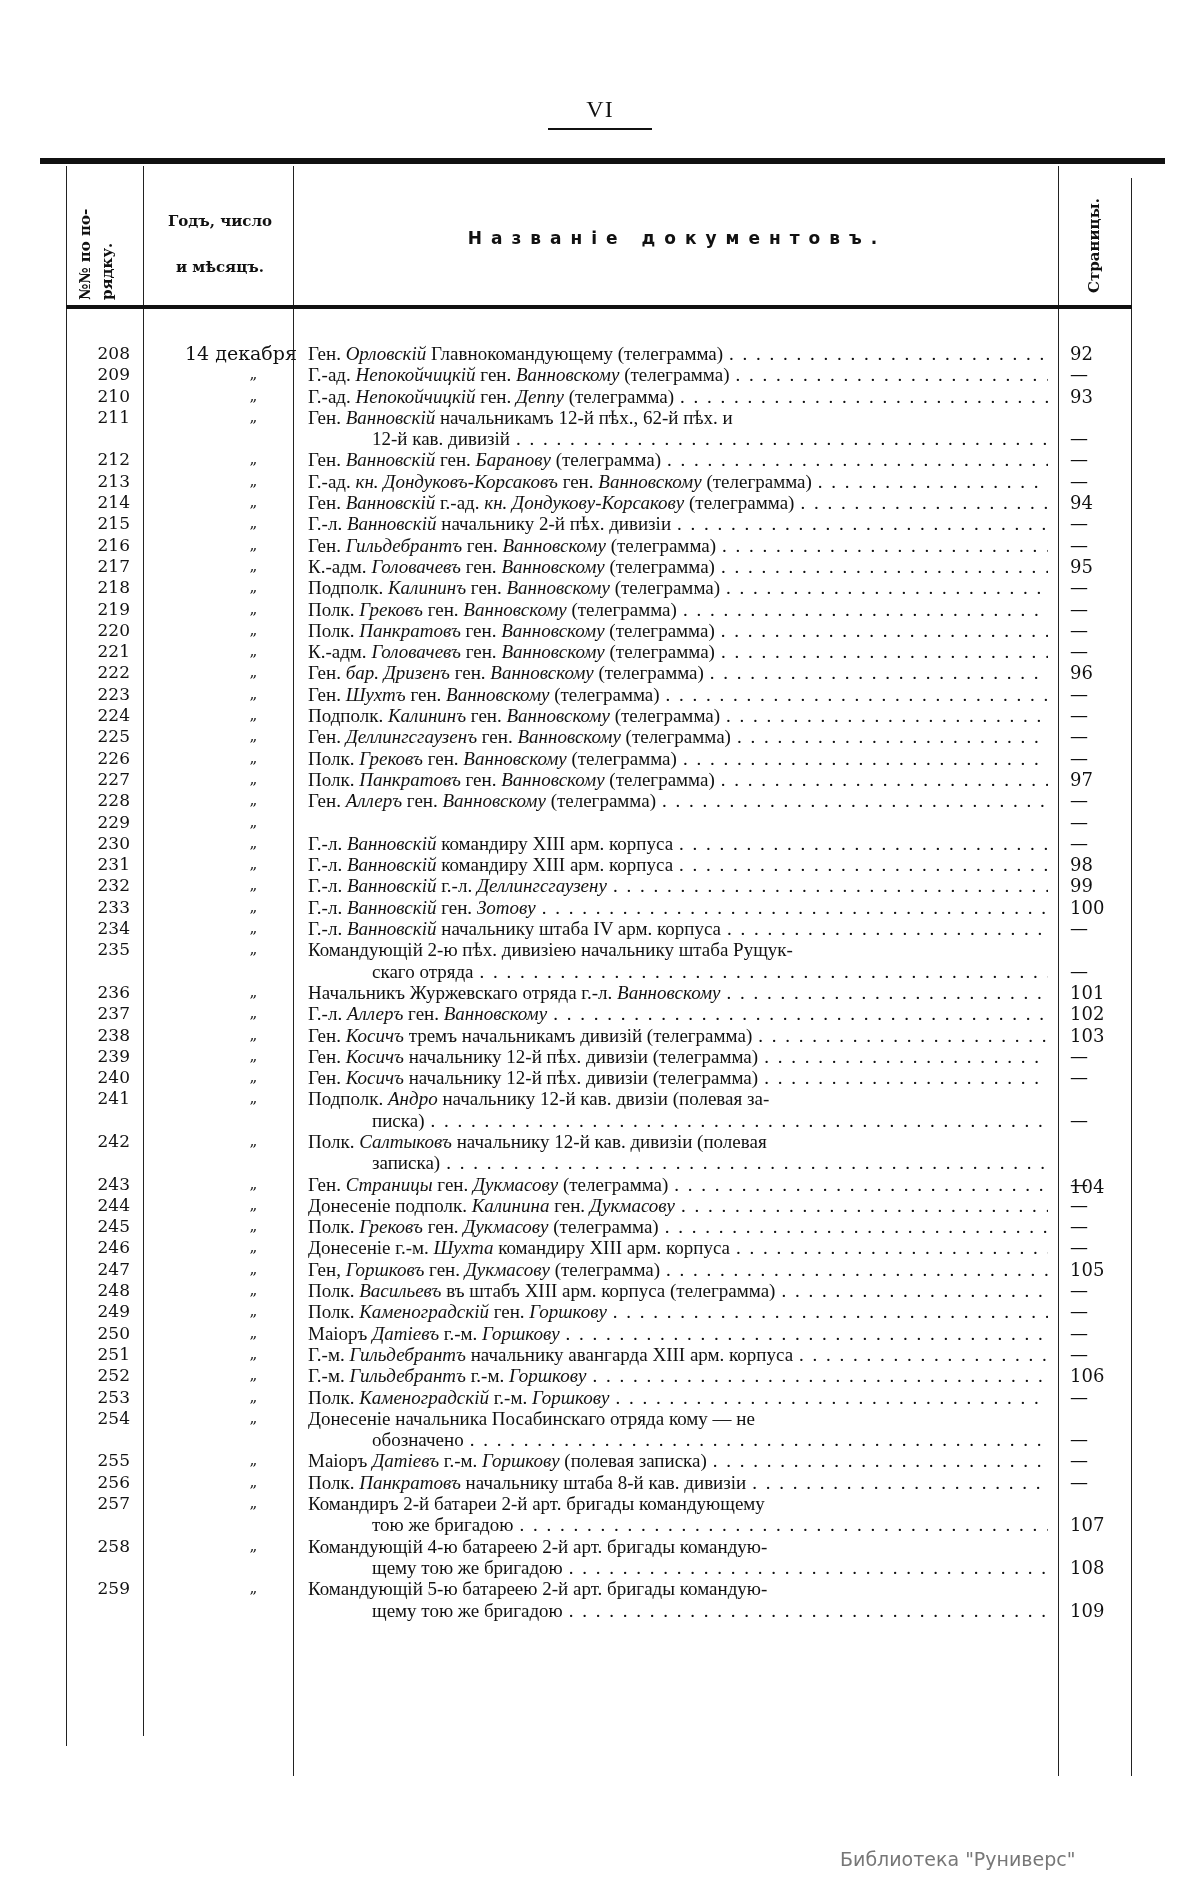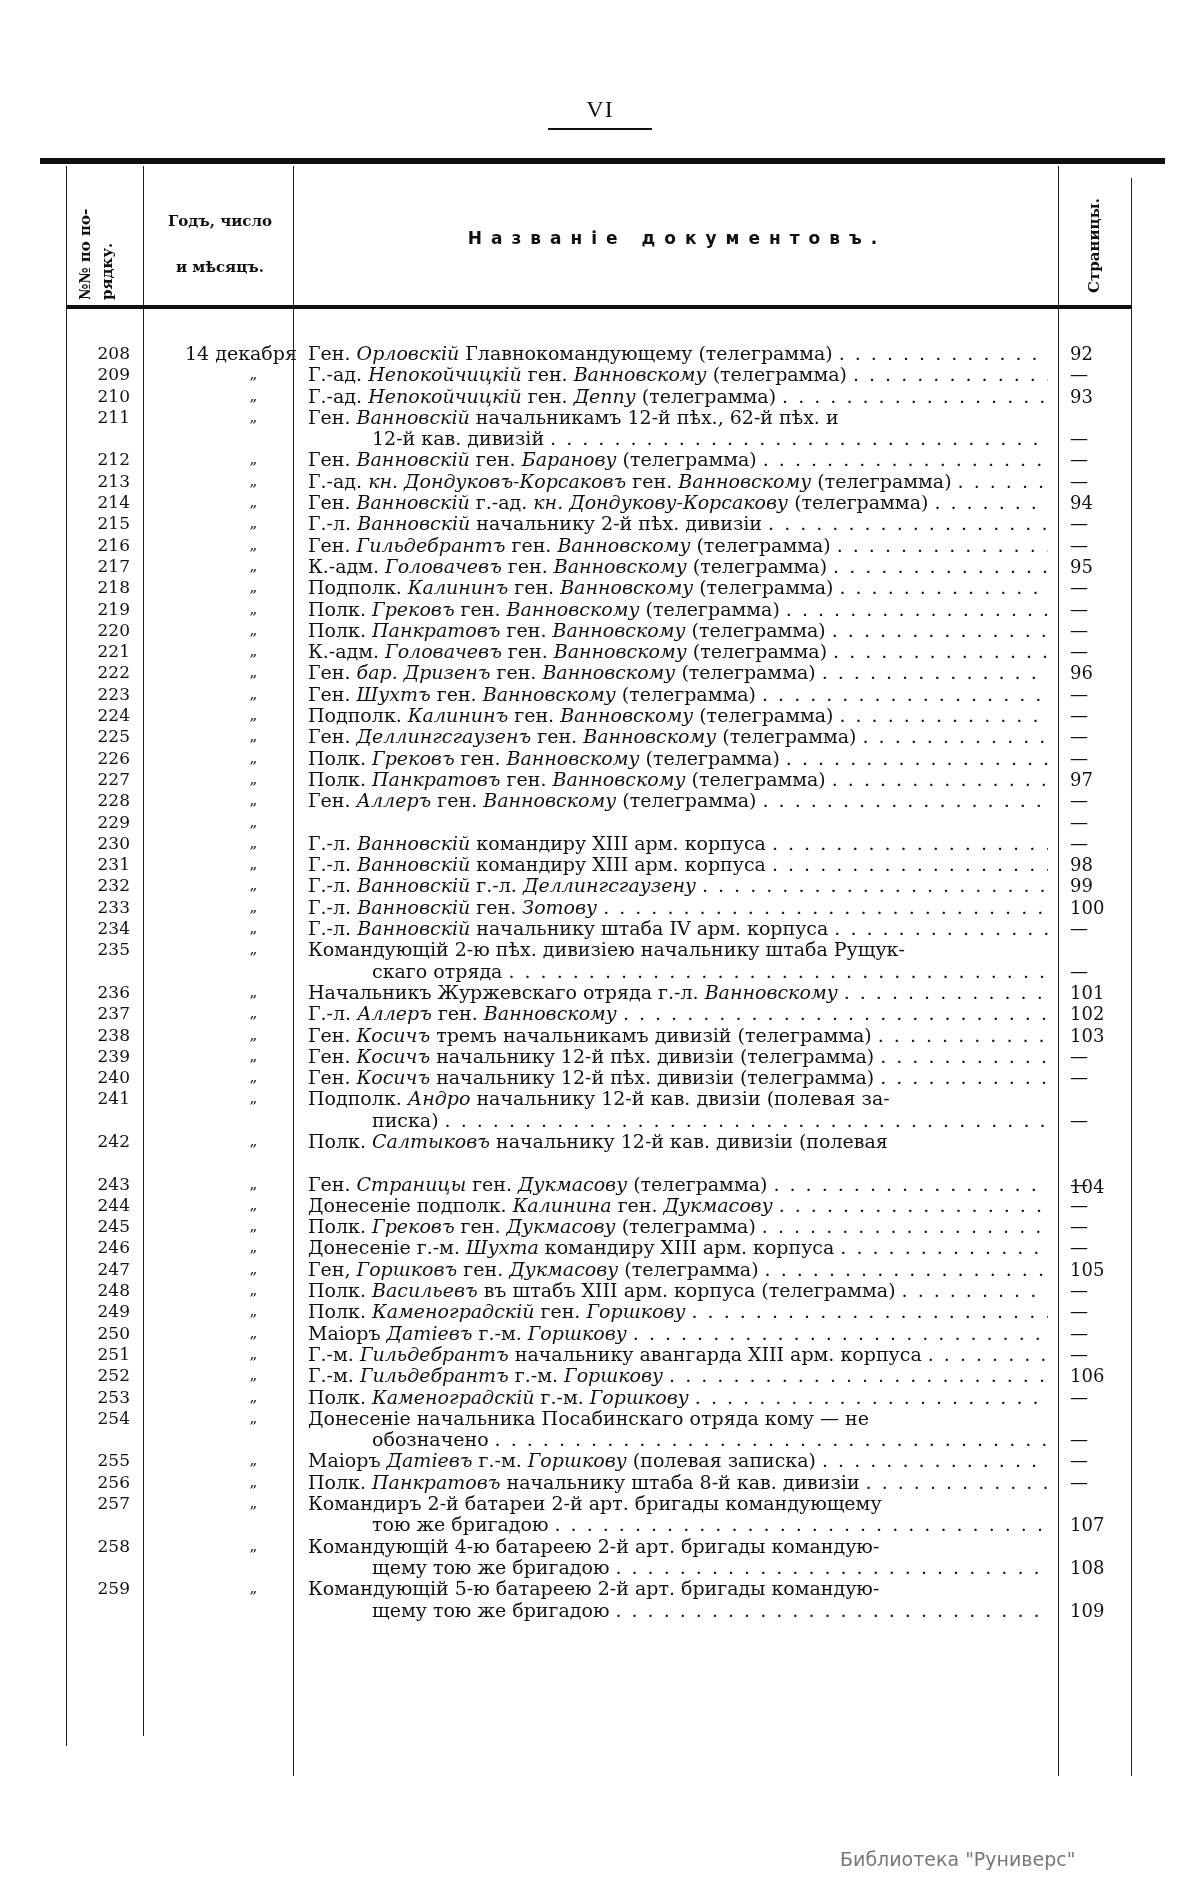--- a/index.html
+++ b/index.html
@@ -22,21 +22,21 @@
   .hdr-pages span { position: absolute; white-space: nowrap; transform: rotate(-90deg); transform-origin: left top;
                     font-size: 15px; font-family: "DejaVu Serif", serif; }
   #rows { position: absolute; top: 343px; left: 0; width: 1200px; }
   .row { position: relative; width: 1200px; }
   .cell { position: absolute; top: 0; font-size: 19px; line-height: 21.3px; }
   .c-num { left: 70px; width: 60px; text-align: right; font-family: "DejaVu Serif", serif; font-size: 17px; }
   .c-date { left: 148px; width: 145px; text-align: center; margin-left: 33px; }
   .c-date.first { text-align: left; left: 152px; }
   .c-title { left: 308px; width: 740px; }
   .c-page { left: 1070px; width: 62px; text-align: left; font-size: 18px; }
-  .line { white-space: nowrap; display: flex; }
+  .line { white-space: nowrap; display: flex; font-family: Liberation Serif, serif; }
   .line.cont { padding-left: 64px; }
   .line .t { flex: 0 0 auto; }
   .line .dots { flex: 1 1 auto; overflow: hidden; white-space: nowrap; letter-spacing: 6px; padding-left: 6px; }
   .line .dots::before { content: ". . . . . . . . . . . . . . . . . . . . . . . . . . . . . . . . . . . . . . . . . . . . . . . . . . . . . . . . . . . . . ."; letter-spacing: 2px; }
   .it { font-style: italic; }
   .ditto { font-size: 15px; }
   .watermark { position: absolute; top: 1848px; left: 840px; font-size: 19px; color: #777;
                font-family: "DejaVu Sans", sans-serif; }
 </style>
 </head>
@@ -446,20 +446,24 @@
         </div>
         <div class="cell c-page" style="top: 21.3px;">—</div>
       </div>
       <div class="row" style="height: 42.6px;">
         <div class="cell c-num">242</div>
         <div class="cell c-date ditto">„</div>
         <div class="cell c-title">
           <div class="line">
             <span class="t"><span>Полк. </span><span class="it">Салтыковъ</span><span> начальнику 12-й кав. дивизіи (полевая</span></span>
           </div>
+          <div class="line cont">
+            <span class="t"><span>записка)</span></span>
+            <span class="dots"></span>
+          </div>
         </div>
         <div class="cell c-page" style="top: 29px; margin-top: 16px;">104</div>
       </div>
       <div class="row" style="height: 21.3px;">
         <div class="cell c-num">243</div>
         <div class="cell c-date ditto">„</div>
         <div class="cell c-title">
           <div class="line">
             <span class="t"><span>Ген. </span><span class="it">Страницы</span><span> ген. </span><span class="it">Дукмасову</span><span> (телеграмма)</span></span>
             <span class="dots"></span>

